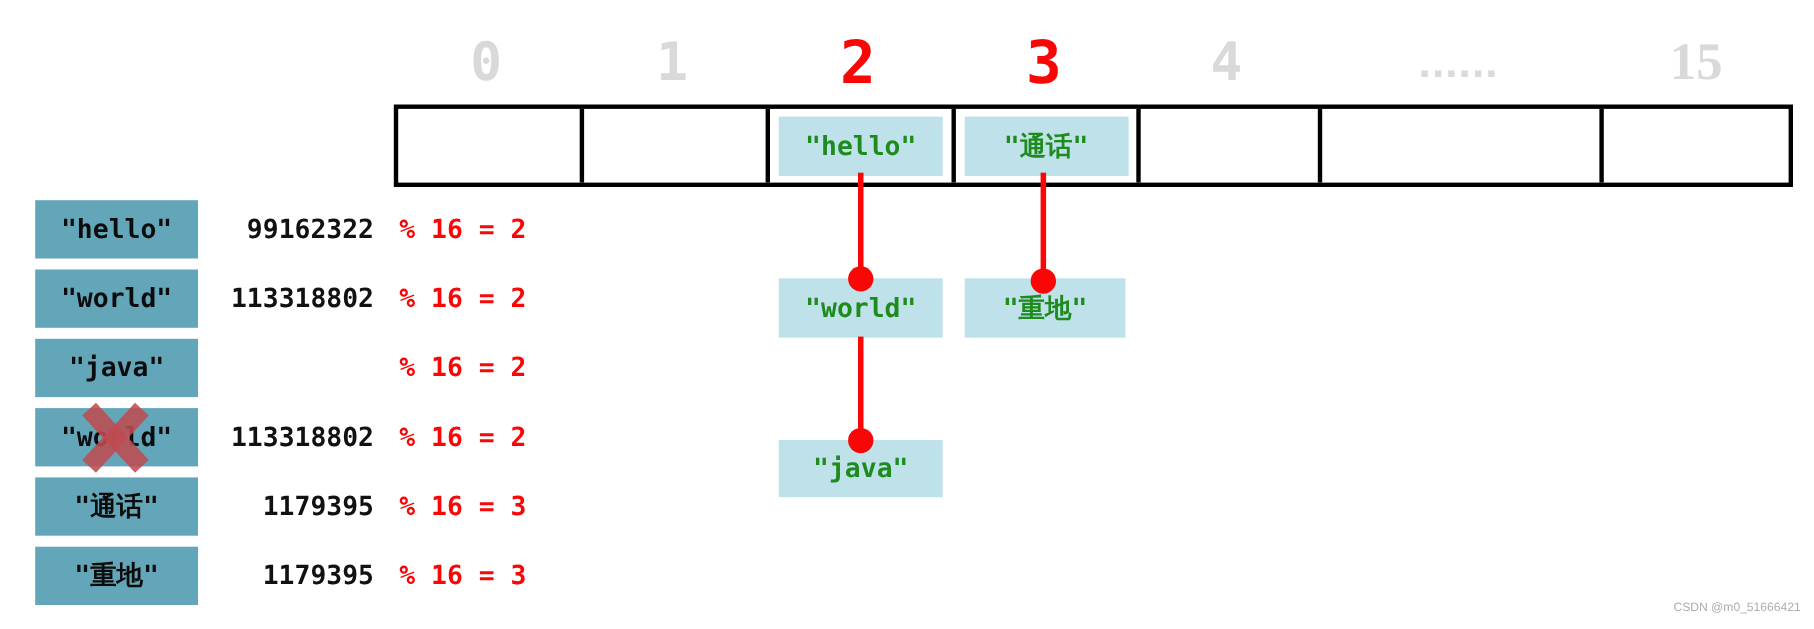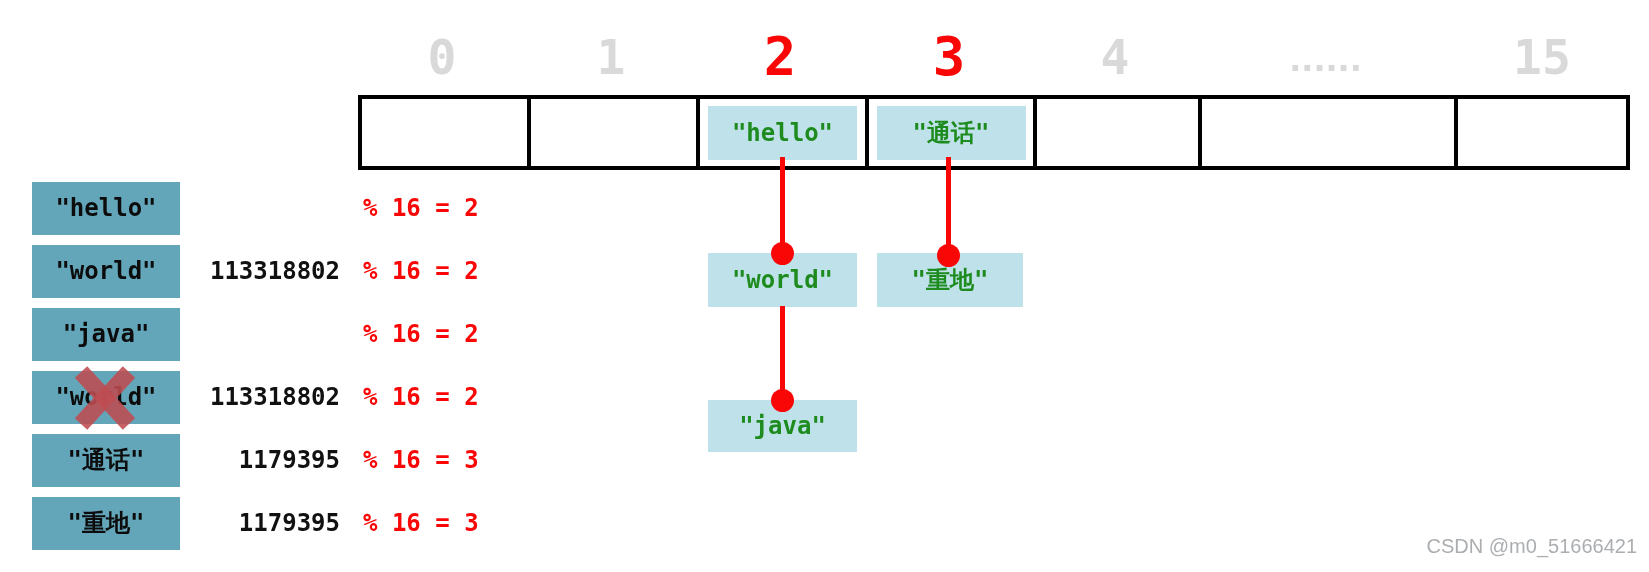--- a/index.html
+++ b/index.html
@@ -31,34 +31,34 @@
             background:#f90606;z-index:6;}
   
   .str-box{position:absolute;left:32px;width:148px;height:53px;background:#63a6ba;
            color:#0c0c0c;font-size:24px;line-height:53px;text-align:center;}
   .hash-num{position:absolute;left:150px;width:190px;height:53px;line-height:53px;
             text-align:right;font-size:24px;color:#111;}
   .mod-expr{position:absolute;left:363px;height:53px;line-height:53px;
             font-size:24px;color:#f90606;}
   .cross-svg{position:absolute;left:72px;width:66px;height:72px;z-index:7;}
   
-  .watermark{position:absolute;right:12px;bottom:14px;font-size:20px;color:#abaeb1;}
+  .watermark{position:absolute;right:12px;bottom:14px;font-size:11px;color:#abaeb1;}
 </style>
 </head>
 <body>
 
 <div id="canvas">
 
   <div class="idx gray mono" style="left:362px;">0</div>
   <div class="idx gray mono" style="left:531px;">1</div>
   <div class="idx red mono" style="left:700px;">2</div>
   <div class="idx red mono" style="left:869px;">3</div>
   <div class="idx gray mono" style="left:1035px;">4</div>
   <div class="idx dots" style="left:1246px;">......</div>
-  <div class="idx gray mono" style="left:1462px;">15</div>
+  <div class="idx gray mono" style="left:1462px;font-family:Liberation Serif, serif;">15</div>
 
   <div class="array">
     <div class="cell" style="width:165px;"></div>
     <div class="cell" style="width:165px;"></div>
     <div class="cell" style="width:165px;">
       <div class="value-box mono">"hello"</div>
     </div>
     <div class="cell" style="width:164px;">
       <div class="value-box mono">"通话"</div>
     </div>
@@ -78,20 +78,21 @@
     <span class="mono">"java"</span>
   </div>
 
   <div class="conn-line" style="left:946px;top:157px;height:98px;"></div>
   <div class="conn-dot" style="left:937px;top:244px;"></div>
   <div class="chain-box" style="left:877px;top:253px;width:146px;height:54px;">
     <span class="mono">"重地"</span>
   </div>
 
   <div class="str-box mono" style="top:182px;">"hello"</div>
+  <div class="hash-num mono" style="top:182px;">99162322</div>
   <div class="mod-expr mono" style="top:182px;">% 16 = 2</div>
 
   <div class="str-box mono" style="top:245px;">"world"</div>
   <div class="hash-num mono" style="top:245px;">113318802</div>
   <div class="mod-expr mono" style="top:245px;">% 16 = 2</div>
 
   <div class="str-box mono" style="top:308px;">"java"</div>
   <div class="mod-expr mono" style="top:308px;">% 16 = 2</div>
 
   <div class="str-box mono" style="top:371px;">"world"</div>

